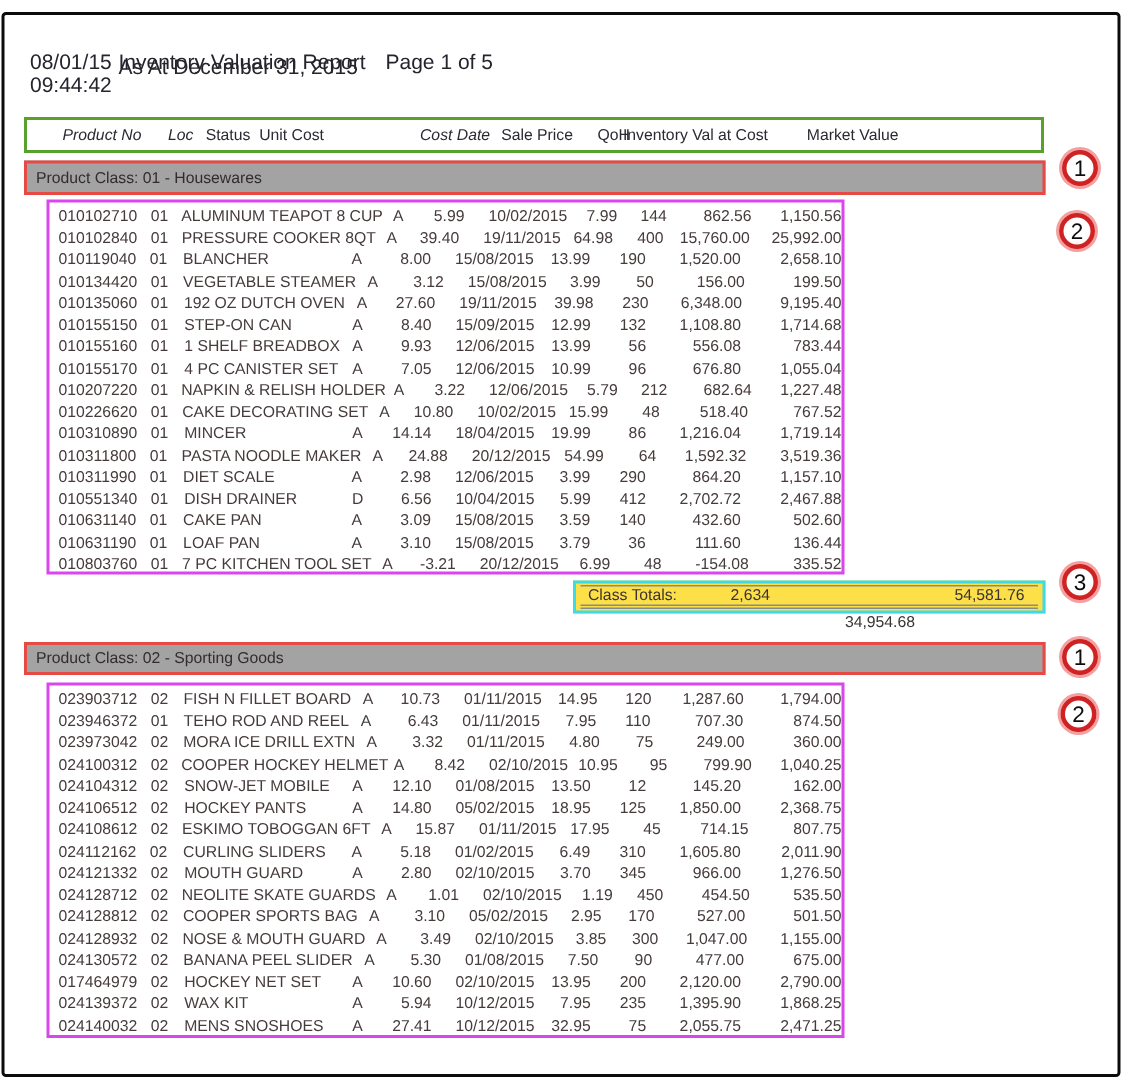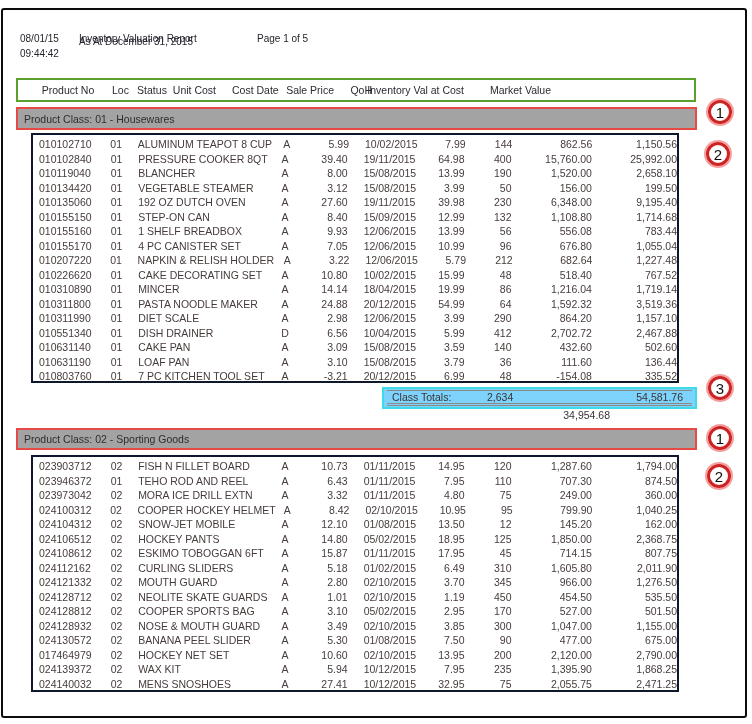--- a/index.html
+++ b/index.html
@@ -4,21 +4,21 @@
 <style>
   html,body{margin:0;padding:0;}
   body{
     width:752px;height:724px;position:relative;background:#ffffff;
     font-family:"Liberation Sans",sans-serif;color:#3d3636;overflow:hidden;
   }
   .frame{
     position:absolute;left:1px;top:8px;width:746px;height:710px;
     border:2px solid #0c0c0c;border-radius:3px;box-sizing:border-box;
   }
-  .meta{position:absolute;font-size:10px;color:#24242c;white-space:nowrap;}
+  .meta{position:absolute;font-size:14px;color:#24242c;white-space:nowrap;}
   .m-date{left:20px;top:33px;}
   .m-time{left:20px;top:48px;}
   .m-title{left:79px;top:33px;}
   .m-subtitle{left:79px;top:36px;}
   .m-page{left:240px;top:33px;margin-left:17px;}
 
   
   .colhead{
     position:absolute;left:16px;top:78px;width:680px;height:24px;
     border:2px solid #5aa02d;box-sizing:border-box;background:#fff;
@@ -31,50 +31,50 @@
   .c1{width:70px;padding-left:6px;box-sizing:border-box;}
   .c2{width:34px;padding-left:9px;box-sizing:border-box;}
   .c3{width:138px;padding-left:3px;box-sizing:border-box;}
   .c4{width:30px;text-align:center;box-sizing:border-box;}
   .c5{width:49px;text-align:right;box-sizing:border-box;}
   .c6{width:66px;padding-left:16px;box-sizing:border-box;}
   .c7{width:52px;text-align:right;box-sizing:border-box;}
   .c8{width:48px;text-align:right;box-sizing:border-box;}
   .c9{width:82px;text-align:right;box-sizing:border-box;}
   .c10{width:87px;text-align:right;box-sizing:border-box;}
-  .hcell.c1,.hcell.c2,.hcell.c3,.hcell.c6{padding-left:0;}
+  .hcell.c1,.hcell.c2,.hcell.c3,.hcell.c6{padding-left:0;font-style:italic;}
   .hcell.c2{padding-left:9px;}
   .hcell.c3{padding-left:3px;}
-  .hcell.c6{padding-left:16px;}
+  .hcell.c6{padding-left:16px;margin-left:48px;}
   .hcell.c8{padding-right:10px;}
 
   
   .classbox{
     position:absolute;left:16px;width:681px;height:23px;
     border:2px solid #e64a45;box-sizing:border-box;background:#a3a3a3;
     display:flex;align-items:center;padding-left:6px;font-size:10.5px;color:#332c2c;
   }
   .classbox-1{top:107px;}
   .classbox-2{top:428px;height:22px;}
 
   
   .tablebox{
-    position:absolute;left:31px;width:648px;
-    border:2px solid #0f172a;box-sizing:border-box;background:#fff;
+    position:absolute;left:31px;width:532px;
+    border:2px solid #d946ef;box-sizing:border-box;background:#fff;
     padding-top:2px;
   }
   .tablebox-1{top:133px;height:250px;}
   .tablebox-2{top:455px;height:237px;}
   .row{display:flex;align-items:center;height:14.5px;font-size:10.5px;color:#463b3b;white-space:nowrap;}
   .row span{display:block;}
 
   
   .totalsbox{
     position:absolute;left:382px;top:387px;width:315px;height:22px;
-    border:2px solid #3ddbe8;box-sizing:border-box;background:#7dd3fc;
+    border:2px solid #3ddbe8;box-sizing:border-box;background:#fde047;
     display:flex;align-items:center;padding:0 3px;
   }
   .totals-inner{
     flex:1;display:flex;align-items:center;height:16px;
     border-top:1px solid #8a8a8a;border-bottom:3px double #8a8a8a;
     font-size:10.5px;color:#3b3434;white-space:nowrap;box-sizing:border-box;
   }
   .t-label{width:100px;padding-left:5px;box-sizing:border-box;}
   .t-qoh{width:26px;text-align:right;box-sizing:border-box;}
   .t-inv{width:97px;text-align:right;box-sizing:border-box;margin-top:36px;}

